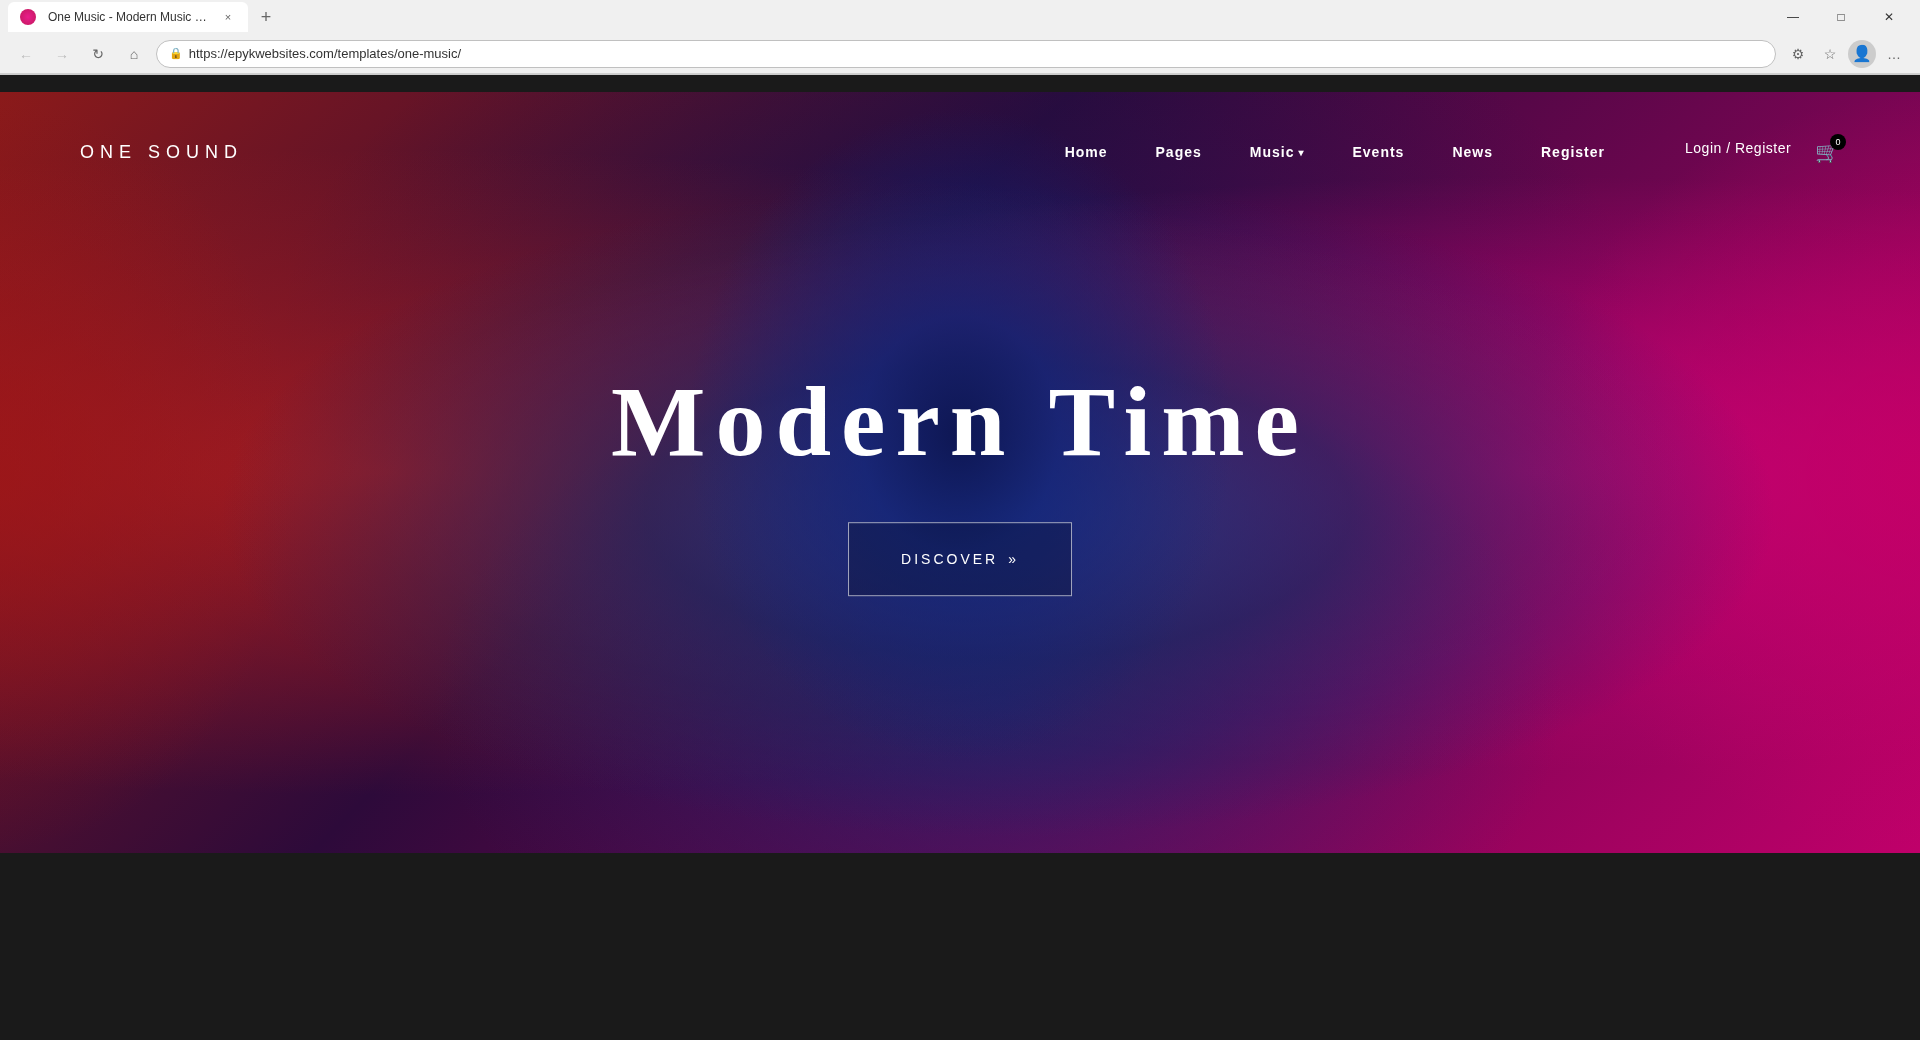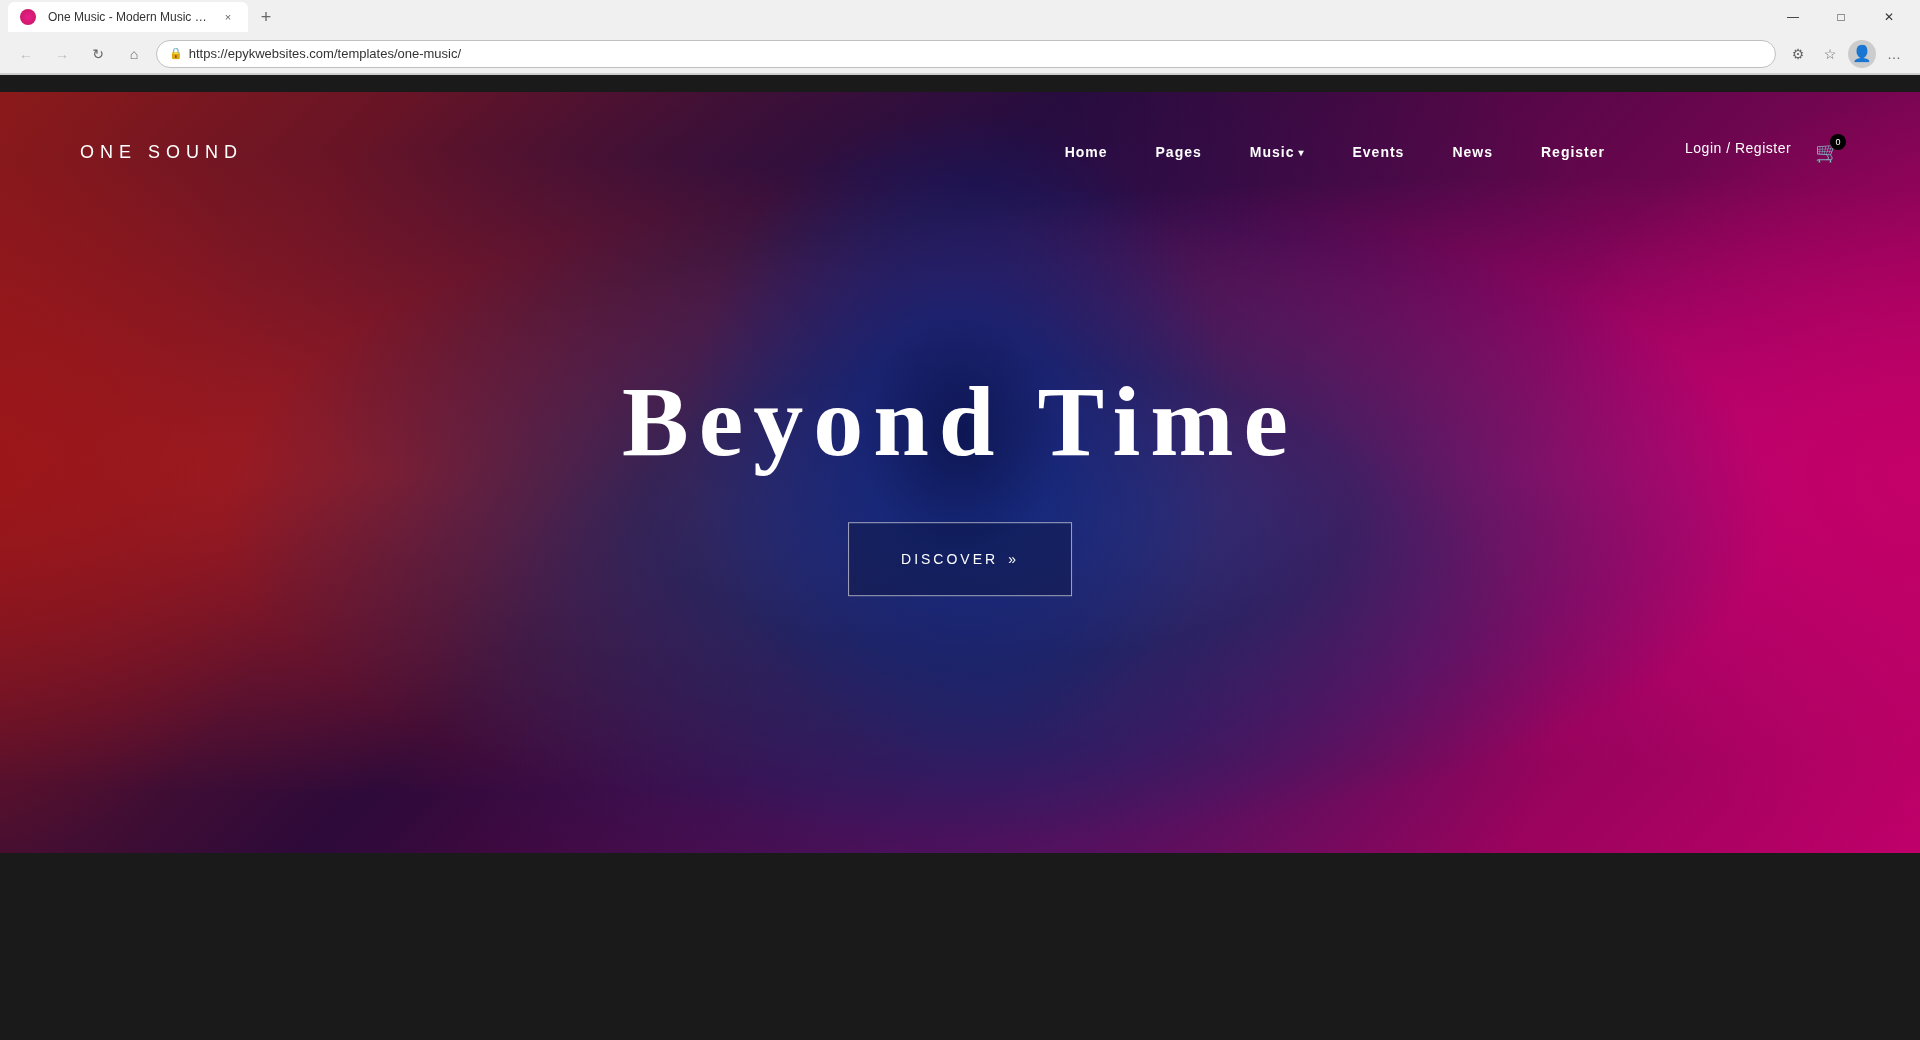--- a/index.html
+++ b/index.html
@@ -461,19 +461,19 @@
     <div class="nav-right">
       <span class="login-link">Login / Register</span>
       <div class="cart-icon-wrapper">
         <span class="cart-icon">🛒</span>
         <span class="cart-badge">0</span>
       </div>
     </div>
   </nav>
 
   <div class="hero-content">
-    <h1 class="hero-title">Beyond Time</h1>
+    <h1 class="hero-title">Modern Time</h1>
     <a class="discover-btn">
       <span>Discover</span>
       <span class="discover-chevrons">»</span>
     </a>
   </div>
 </div>
 
 </body></html>

